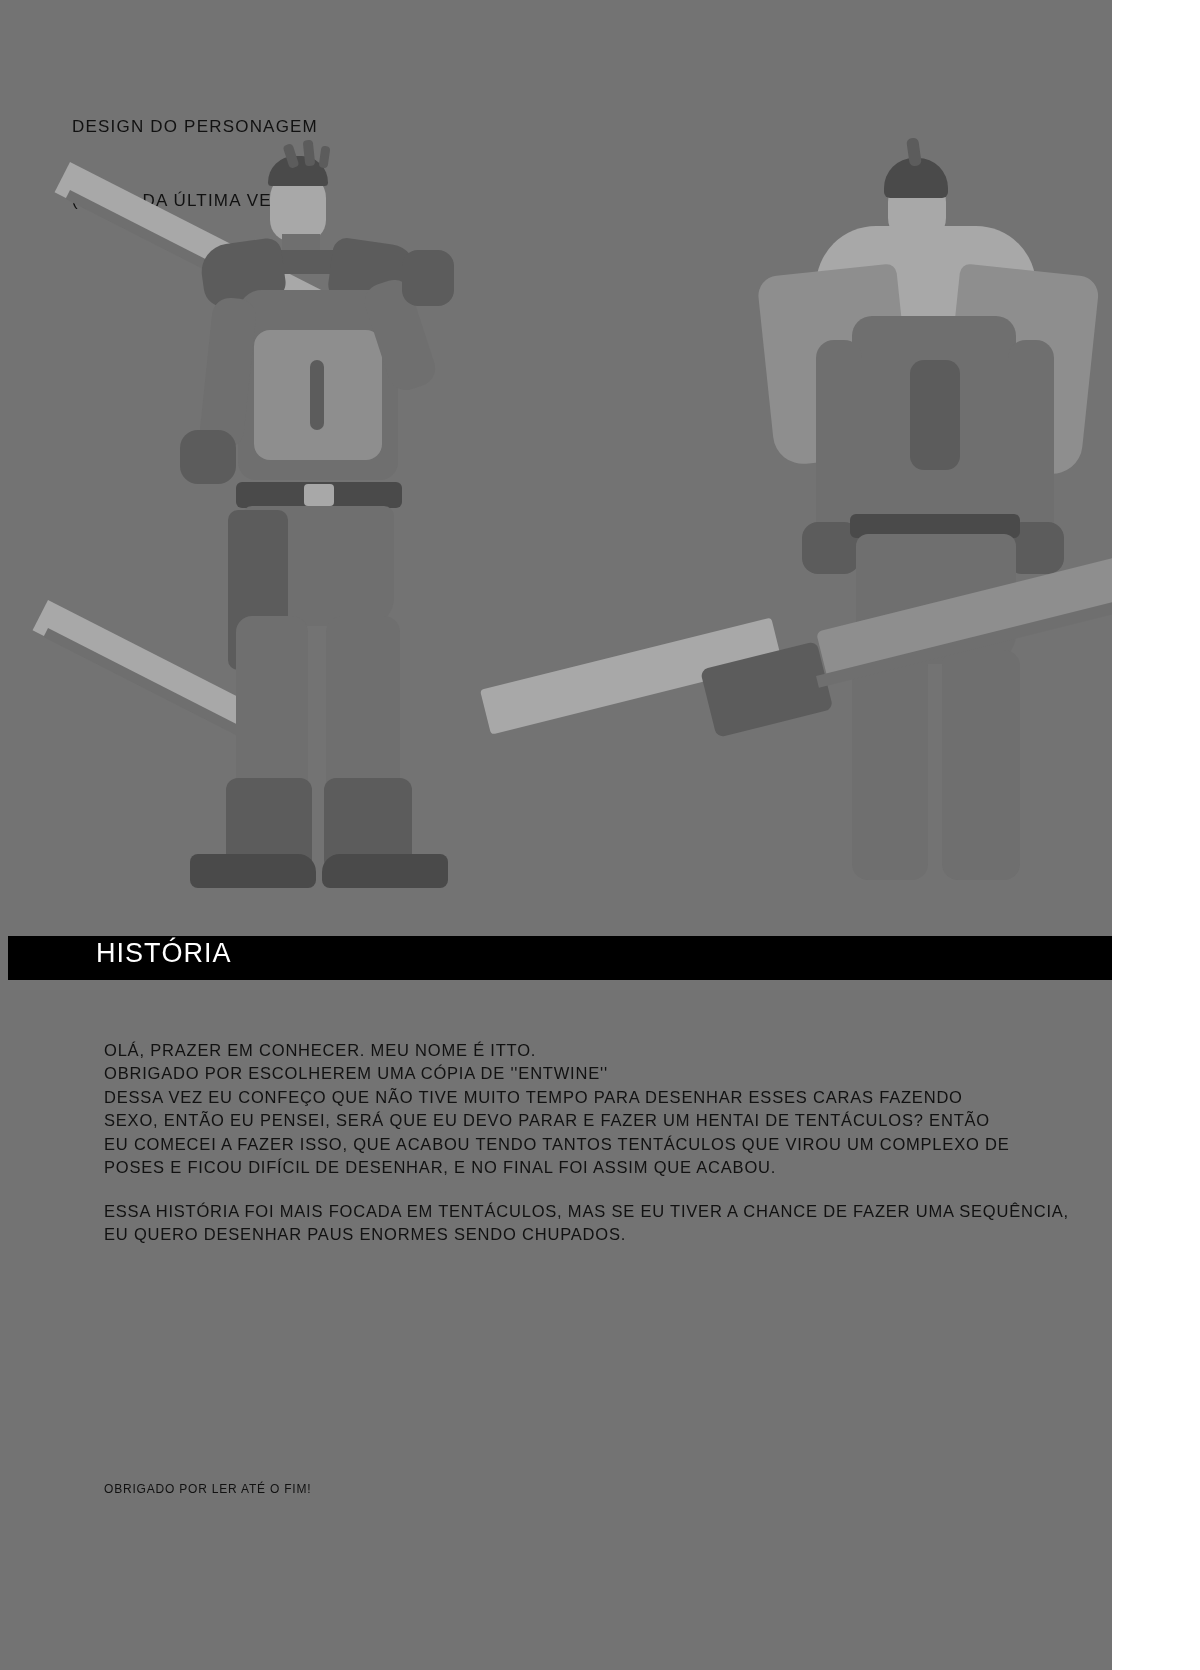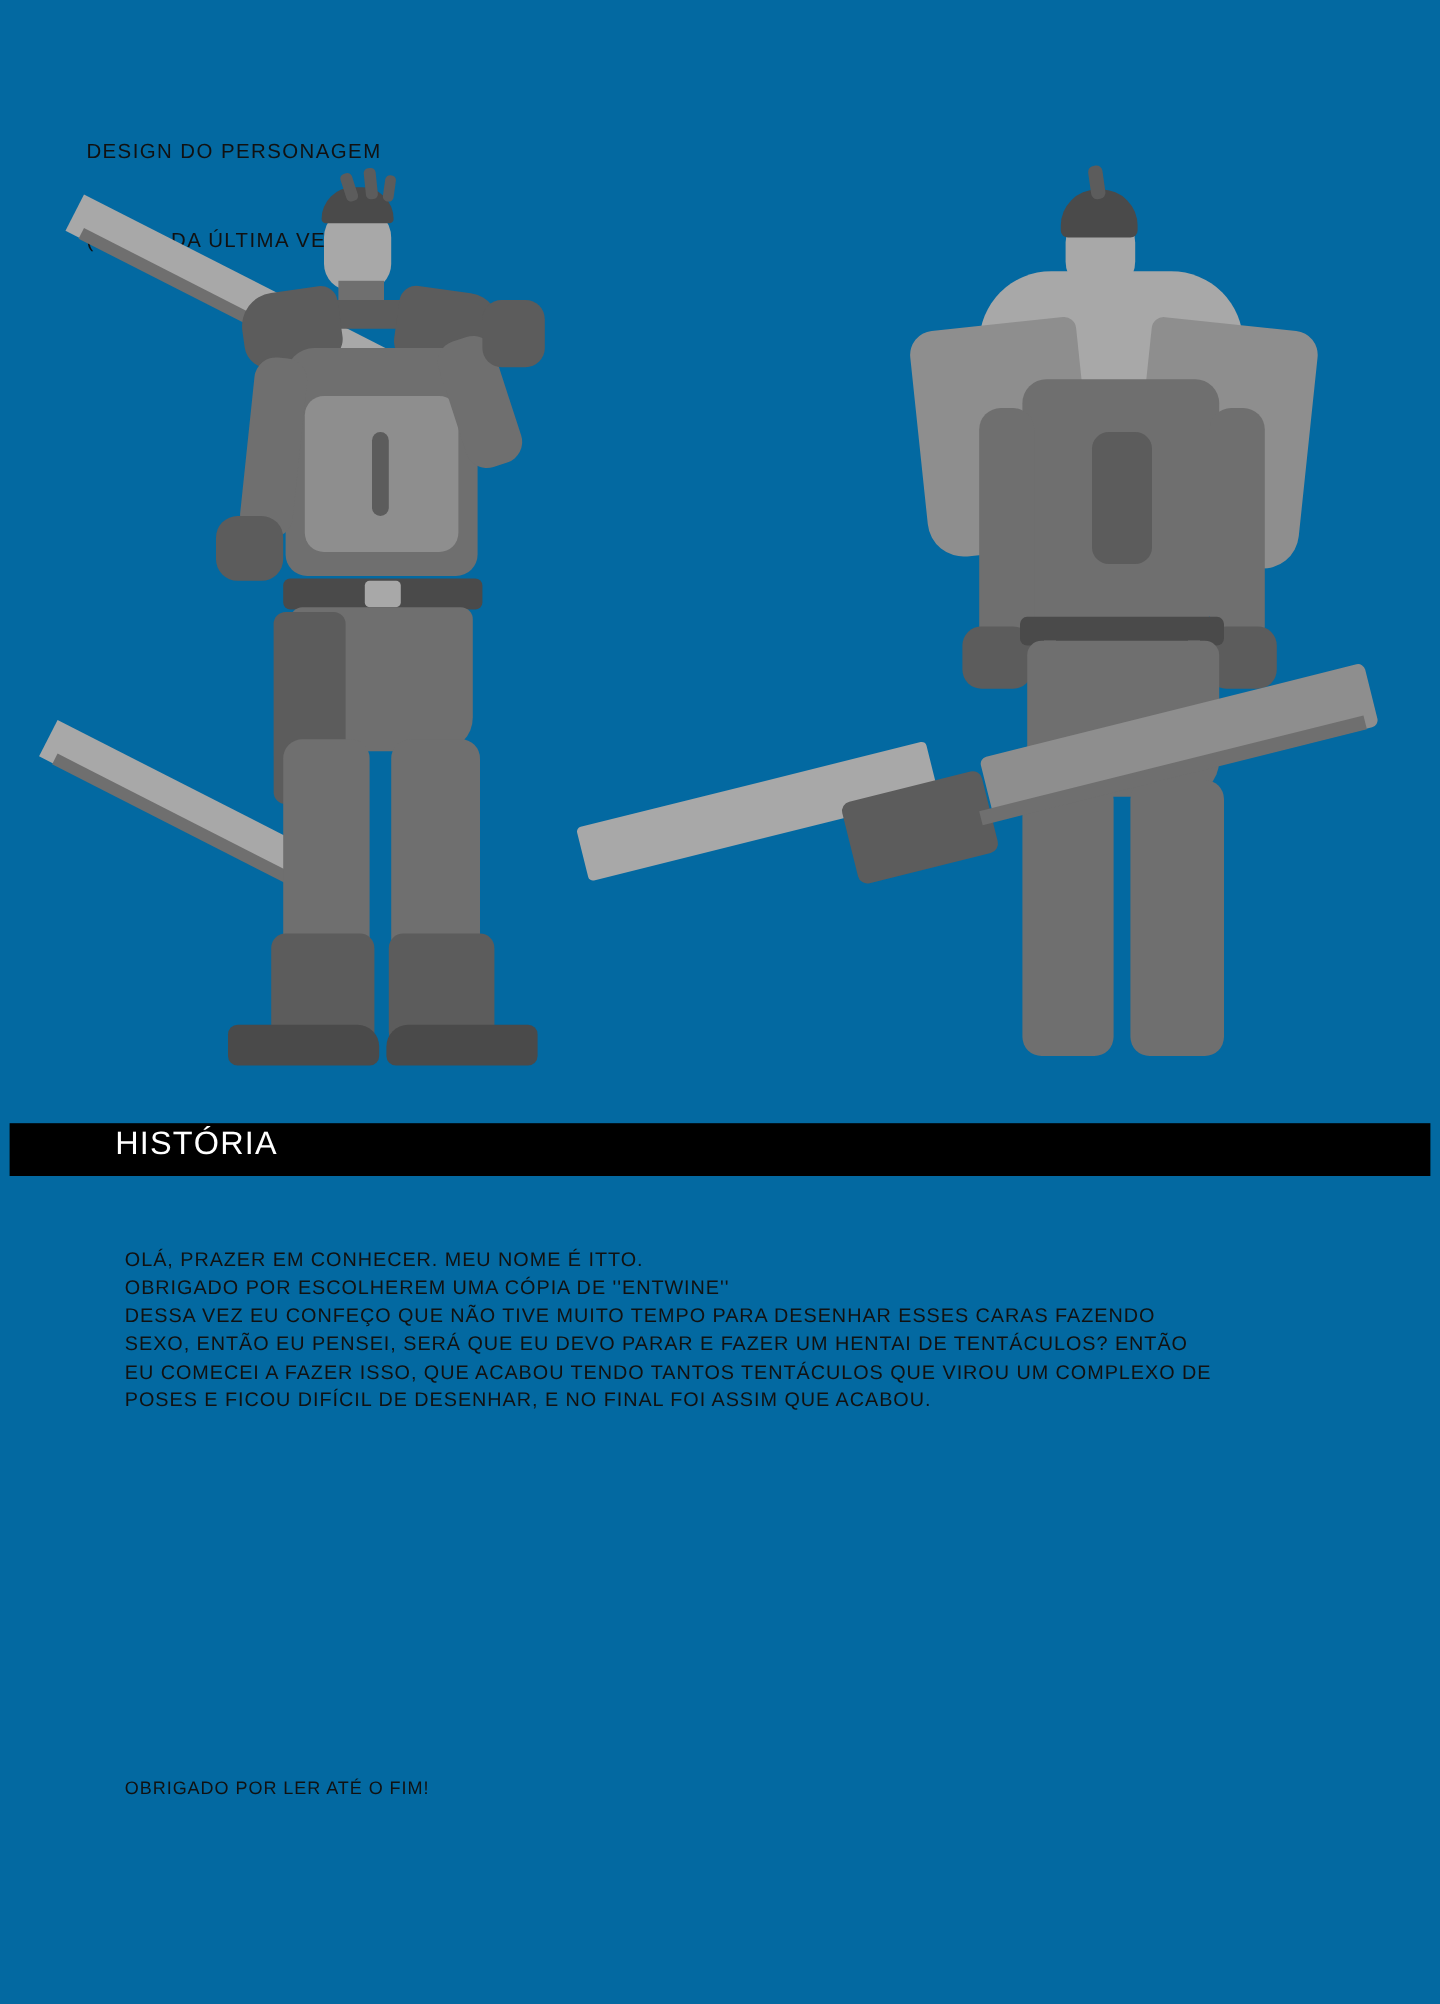--- a/index.html
+++ b/index.html
@@ -2,23 +2,23 @@
 <html><head>
 <meta charset="utf-8">
 <style>
   html, body {
     margin: 0;
     padding: 0;
     background: #ffffff;
   }
   .page {
     position: relative;
-    width: 1200px;
+    width: 1112px;
     height: 1670px;
-    background: #0369a1;
+    background: #737373;
     overflow: hidden;
     font-family: "Liberation Sans", sans-serif;
     text-decoration: underline;
   }
   
   .design-note {
     position: absolute;
     left: 72px;
     top: 66px;
     font-family: "Liberation Sans", sans-serif;
@@ -89,21 +89,21 @@
     margin-top: 21px;
   }
   .afterword p {
     margin: 0 0 20px 0;
     white-space: pre-line;
   }
   .closing {
     position: absolute;
     left: 104px;
     top: 1482px;
-    font-size: 15px;
+    font-size: 12px;
     letter-spacing: 0.8px;
     color: #111111;
     font-family: "Liberation Sans", sans-serif;
   }
 </style>
 </head>
 <body>
 
 <div class="page">
 
@@ -192,17 +192,19 @@
   <div class="banner"></div>
   <div class="banner-title">HISTÓRIA</div>
 
   <div class="afterword">
     <p>OLÁ, PRAZER EM CONHECER. MEU NOME É ITTO.
 OBRIGADO POR ESCOLHEREM UMA CÓPIA DE ''ENTWINE''
 DESSA VEZ EU CONFEÇO QUE NÃO TIVE MUITO TEMPO PARA DESENHAR ESSES CARAS FAZENDO
 SEXO, ENTÃO EU PENSEI, SERÁ QUE EU DEVO PARAR E FAZER UM HENTAI DE TENTÁCULOS? ENTÃO
 EU COMECEI A FAZER ISSO, QUE ACABOU TENDO TANTOS TENTÁCULOS QUE VIROU UM COMPLEXO DE
 POSES E FICOU DIFÍCIL DE DESENHAR, E NO FINAL FOI ASSIM QUE ACABOU.</p>
+    <p>ESSA HISTÓRIA FOI MAIS FOCADA EM TENTÁCULOS, MAS SE EU TIVER A CHANCE DE FAZER UMA SEQUÊNCIA,
+EU QUERO DESENHAR PAUS ENORMES SENDO CHUPADOS.</p>
   </div>
 
   <div class="closing">OBRIGADO POR LER ATÉ O FIM!</div>
 
 </div>
 
 </body></html>

